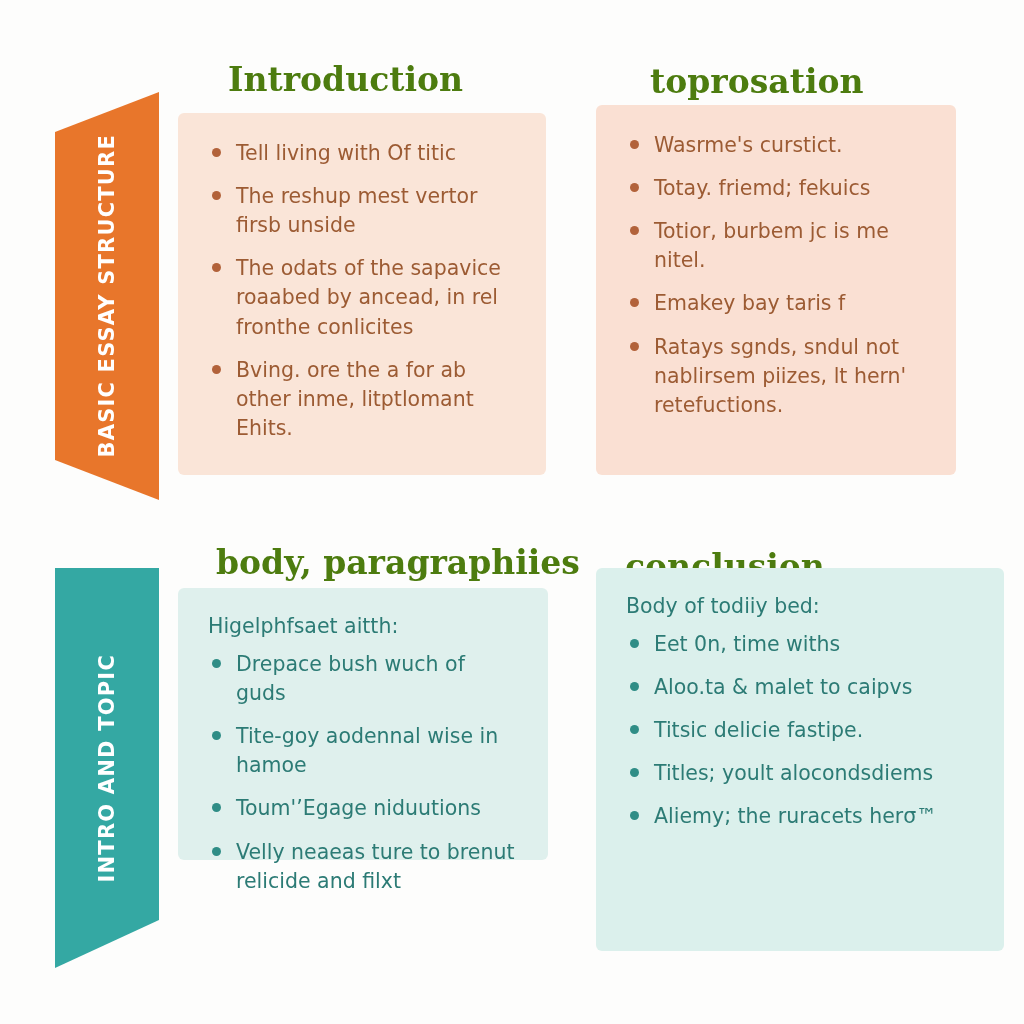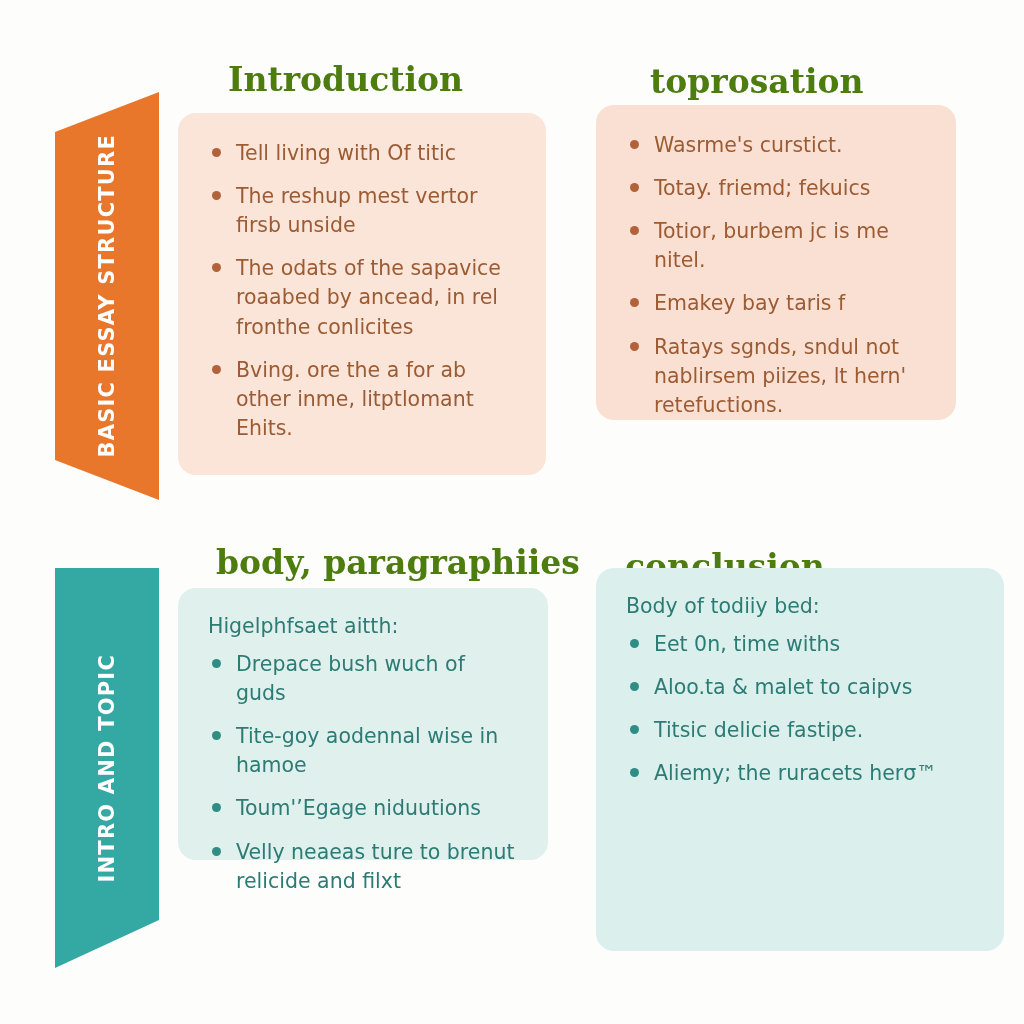--- a/index.html
+++ b/index.html
@@ -38,34 +38,34 @@
     letter-spacing: 1.2px;
     white-space: nowrap;
     text-align: center;
   }
   #banner-top { left: 55px; top: 92px; height: 408px; }
   #banner-bottom { left: 55px; top: 568px; height: 400px; }
 
   
   .card {
     position: absolute;
-    border-radius: 18px;
+    border-radius: 6px;
     padding: 26px 30px 41px 28px;
   }
   .card-title {
     position: absolute;
     font-family: "DejaVu Serif", serif;
     font-size: 33px;
     font-weight: bold;
     color: #4d7c0f;
     white-space: nowrap;
   }
 
   #card-intro      { left: 178px; top: 113px;  width: 368px; height: 362px; background: #fae5d8; }
-  #card-topic      { left: 596px; top: 105px;  width: 360px; height: 315px; background: #fae0d3; }
+  #card-topic      { left: 596px; top: 105px;  width: 360px; height: 370px; background: #fae0d3; }
   #card-body       { left: 178px; top: 588px;  width: 370px; height: 272px; background: #dff0ed; }
   #card-conclusion { left: 596px; top: 568px;  width: 408px; height: 383px; background: #dbf0ec; }
 
   #title-intro      { left: 228px; top: 60px; }
   #title-topic      { left: 650px; top: 62px; }
   #title-body       { left: 216px; top: 543px; text-align: center; }
   #title-conclusion { left: 625px; top: 547px; }
 
   
   ul.blist {
@@ -153,17 +153,18 @@
       <li>Velly neaeas ture to brenut relicide and filxt</li>
     </ul>
   </div>
 
   <div class="card" id="card-conclusion">
     <p class="subhead">Body of todiiy bed:</p>
     <ul class="blist cool tight">
       <li>Eet 0n, time withs</li>
       <li>Aloo.ta &amp; malet to caipvs</li>
       <li>Titsic delicie fastipe.</li>
+      <li>Titles; yoult alocondsdiems</li>
       <li>Aliemy; the ruracets herσ™</li>
     </ul>
   </div>
 
 </div>
 
 </body></html>

